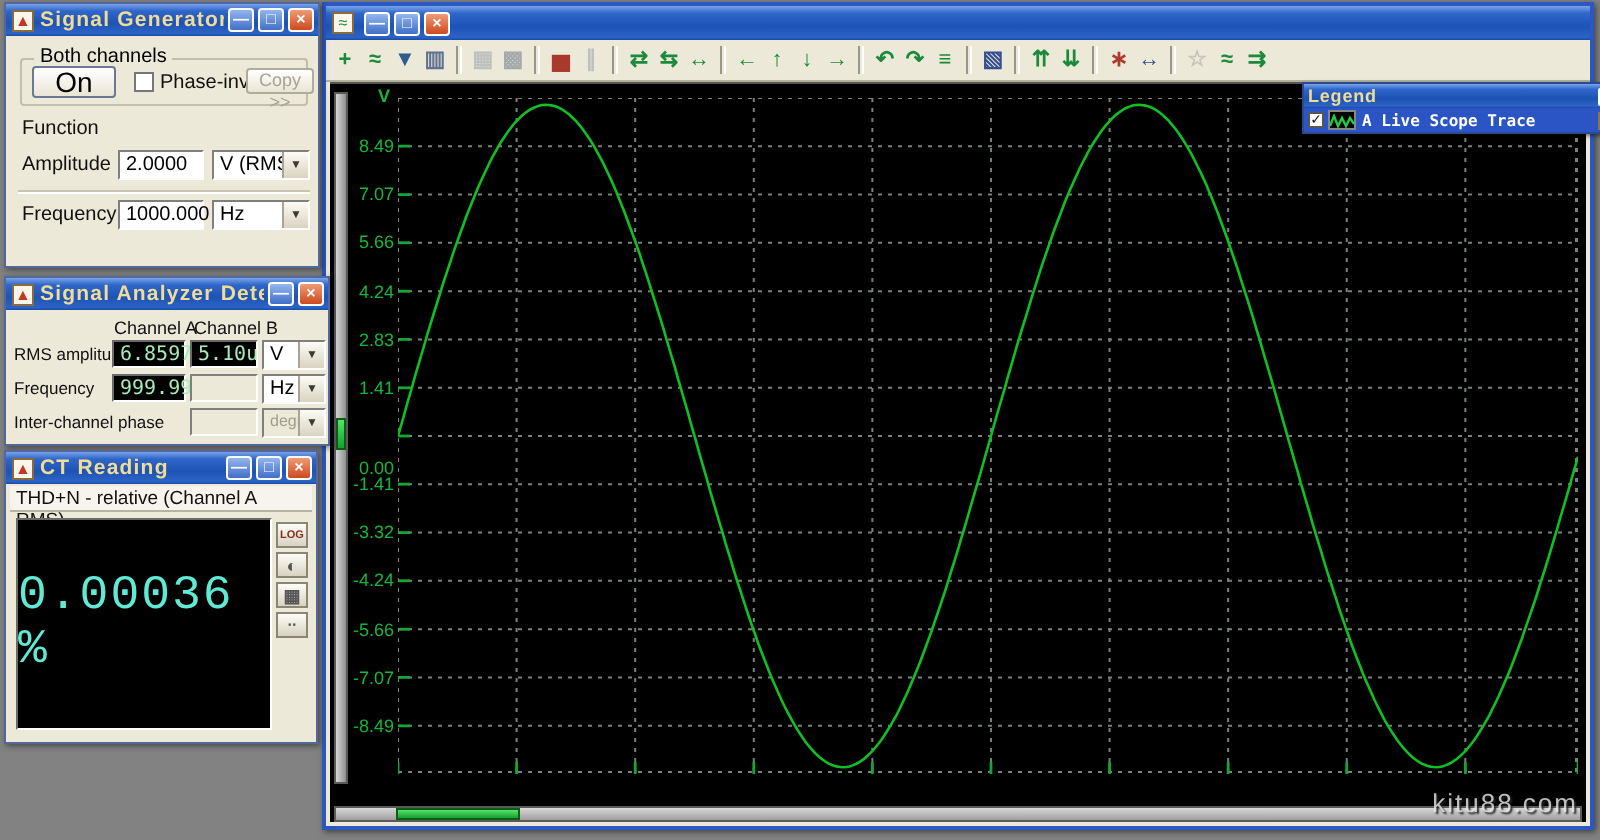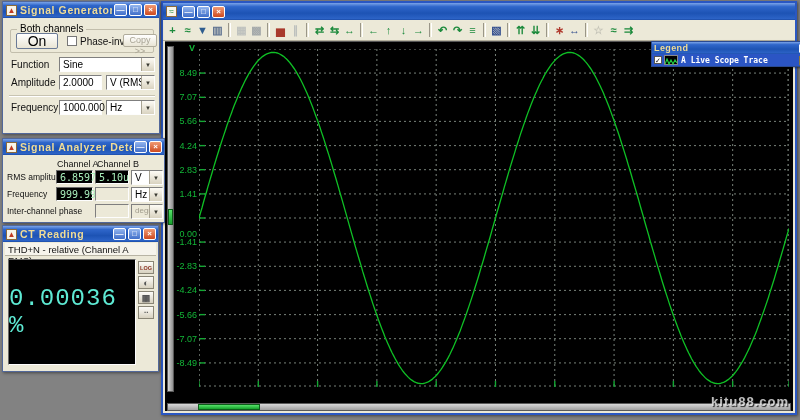--- a/index.html
+++ b/index.html
@@ -73,21 +73,21 @@
   .ylabels { position:absolute; left:10px; top:7px; width:23px; height:338px; }
   .ylab { position:absolute; right:1px; font-size:9px; color:#13b838; white-space:nowrap; }
   .yunit { position:absolute; right:3px; top:-6px; font-size:9px; color:#13b838; font-weight:bold; }
   .plotwrap { position:absolute; left:34px; top:7px; width:590px; height:338px; }
   .xlabels { position:absolute; left:34px; top:348px; width:590px; height:11px; }
   .xlab { position:absolute; top:0; font-size:9px; color:#13b838; white-space:nowrap; }
   .hscroll { position:absolute; left:2px; right:2px; top:361px; height:8px;
     background:linear-gradient(#d8d8d8,#9f9f9f); border:1px solid #5a5a5a; }
   .hthumb { position:absolute; left:30px; top:0; width:62px; height:6px;
     background:linear-gradient(#56e26a,#16a02c); border:1px solid #0c5c18; }
-  .watermark { position:absolute; right:4px; top:352px; font-size:13px; font-weight:bold;
+  .watermark { position:absolute; right:4px; top:352px; font-size:13px; font-weight:normal;
     color:rgba(235,235,235,.8); text-shadow:1px 1px 1px #222; letter-spacing:1px; }
   
   .legendwin { position:absolute; left:651px; top:41px; width:161px; background:#fff;
     border:1px solid #2a4a92; box-shadow:1px 1px 2px rgba(0,0,0,.5); }
   .legendwin .tbar { height:12px; padding:0 2px; }
   .legendwin .ttl { font-size:9px; letter-spacing:.4px; }
   .lwbtn { width:10px; height:9px; border:1px solid #fff; border-radius:1px;
     background:linear-gradient(#f09a74,#ce4a20); color:#fff; font-size:7px; line-height:7px;
     text-align:center; font-weight:bold; }
   .lrow { display:flex; align-items:center; height:12px; padding:0 2px; background:#fff; }
@@ -156,21 +156,21 @@
       <div class="ylabels" id="yLabels">
         <div class="yunit">V</div>
       <div class="ylab" style="top: 19.0697px;">8.49</div>
           <div class="ylab" style="top: 43.3101px;">7.07</div>
           <div class="ylab" style="top: 67.3798px;">5.66</div>
           <div class="ylab" style="top: 91.6202px;">4.24</div>
           <div class="ylab" style="top: 115.69px;">2.83</div>
           <div class="ylab" style="top: 139.93px;">1.41</div>
           <div class="ylab" style="top: 180px;">0.00</div>
           <div class="ylab" style="top: 188.07px;">-1.41</div>
-          <div class="ylab" style="top: 212.31px;">-2.83</div>
+          <div class="ylab" style="top: 212.31px;">-3.32</div>
           <div class="ylab" style="top: 236.38px;">-4.24</div>
           <div class="ylab" style="top: 260.62px;">-5.66</div>
           <div class="ylab" style="top: 284.69px;">-7.07</div>
           <div class="ylab" style="top: 308.93px;">-8.49</div>
         </div>
       <div class="plotwrap" id="plotWrap"><svg width="590" height="338" viewBox="0 0 590 338">
             <line x1="0" y1="0" x2="590" y2="0" stroke="#78827a" stroke-width="1" stroke-dasharray="2 3"></line>
             <line x1="0" y1="337" x2="590" y2="337" stroke="#78827a" stroke-width="1" stroke-dasharray="2 3"></line>
             <line x1="0" y1="0" x2="0" y2="338" stroke="#78827a" stroke-width="1" stroke-dasharray="2 3"></line>
             <line x1="589" y1="0" x2="589" y2="338" stroke="#78827a" stroke-width="1" stroke-dasharray="2 3"></line>
@@ -258,24 +258,20 @@
     </div>
     <div class="grp" style="left:7px; top:27px; width:144px; height:24px;">
       <span class="cap">Both channels</span>
     </div>
     <div class="btn" style="left:13px; top:31px; width:42px; height:16px; line-height:14px;">On</div>
     <span class="cb" style="left:64px; top:34px;"></span>
     <span class="lbl" style="left:77px; top:34px;">Phase-invert</span>
     <div class="btn dis" style="left:120px; top:32px; width:34px; height:13px; line-height:11px; font-size:9px;">Copy &gt;&gt;</div>
 
     <span class="lbl" style="left:8px; top:57px;">Function</span>
-    <div class="dd" style="left:56px; top:55px; width:96px;">
-      <span>Sine</span>
-      <span class="arr">▼</span>
-    </div>
 
     <span class="lbl" style="left:8px; top:75px;">Amplitude</span>
     <div class="field" style="left:56px; top:73px; width:43px;">2.0000</div>
     <div class="dd" style="left:103px; top:73px; width:49px;">
       <span>V (RMS)</span>
       <span class="arr">▼</span>
     </div>
 
     <div style="position:absolute; left:6px; top:93px; width:146px; border-top:1px solid #c8c4b2; border-bottom:1px solid #fff;"></div>
 

